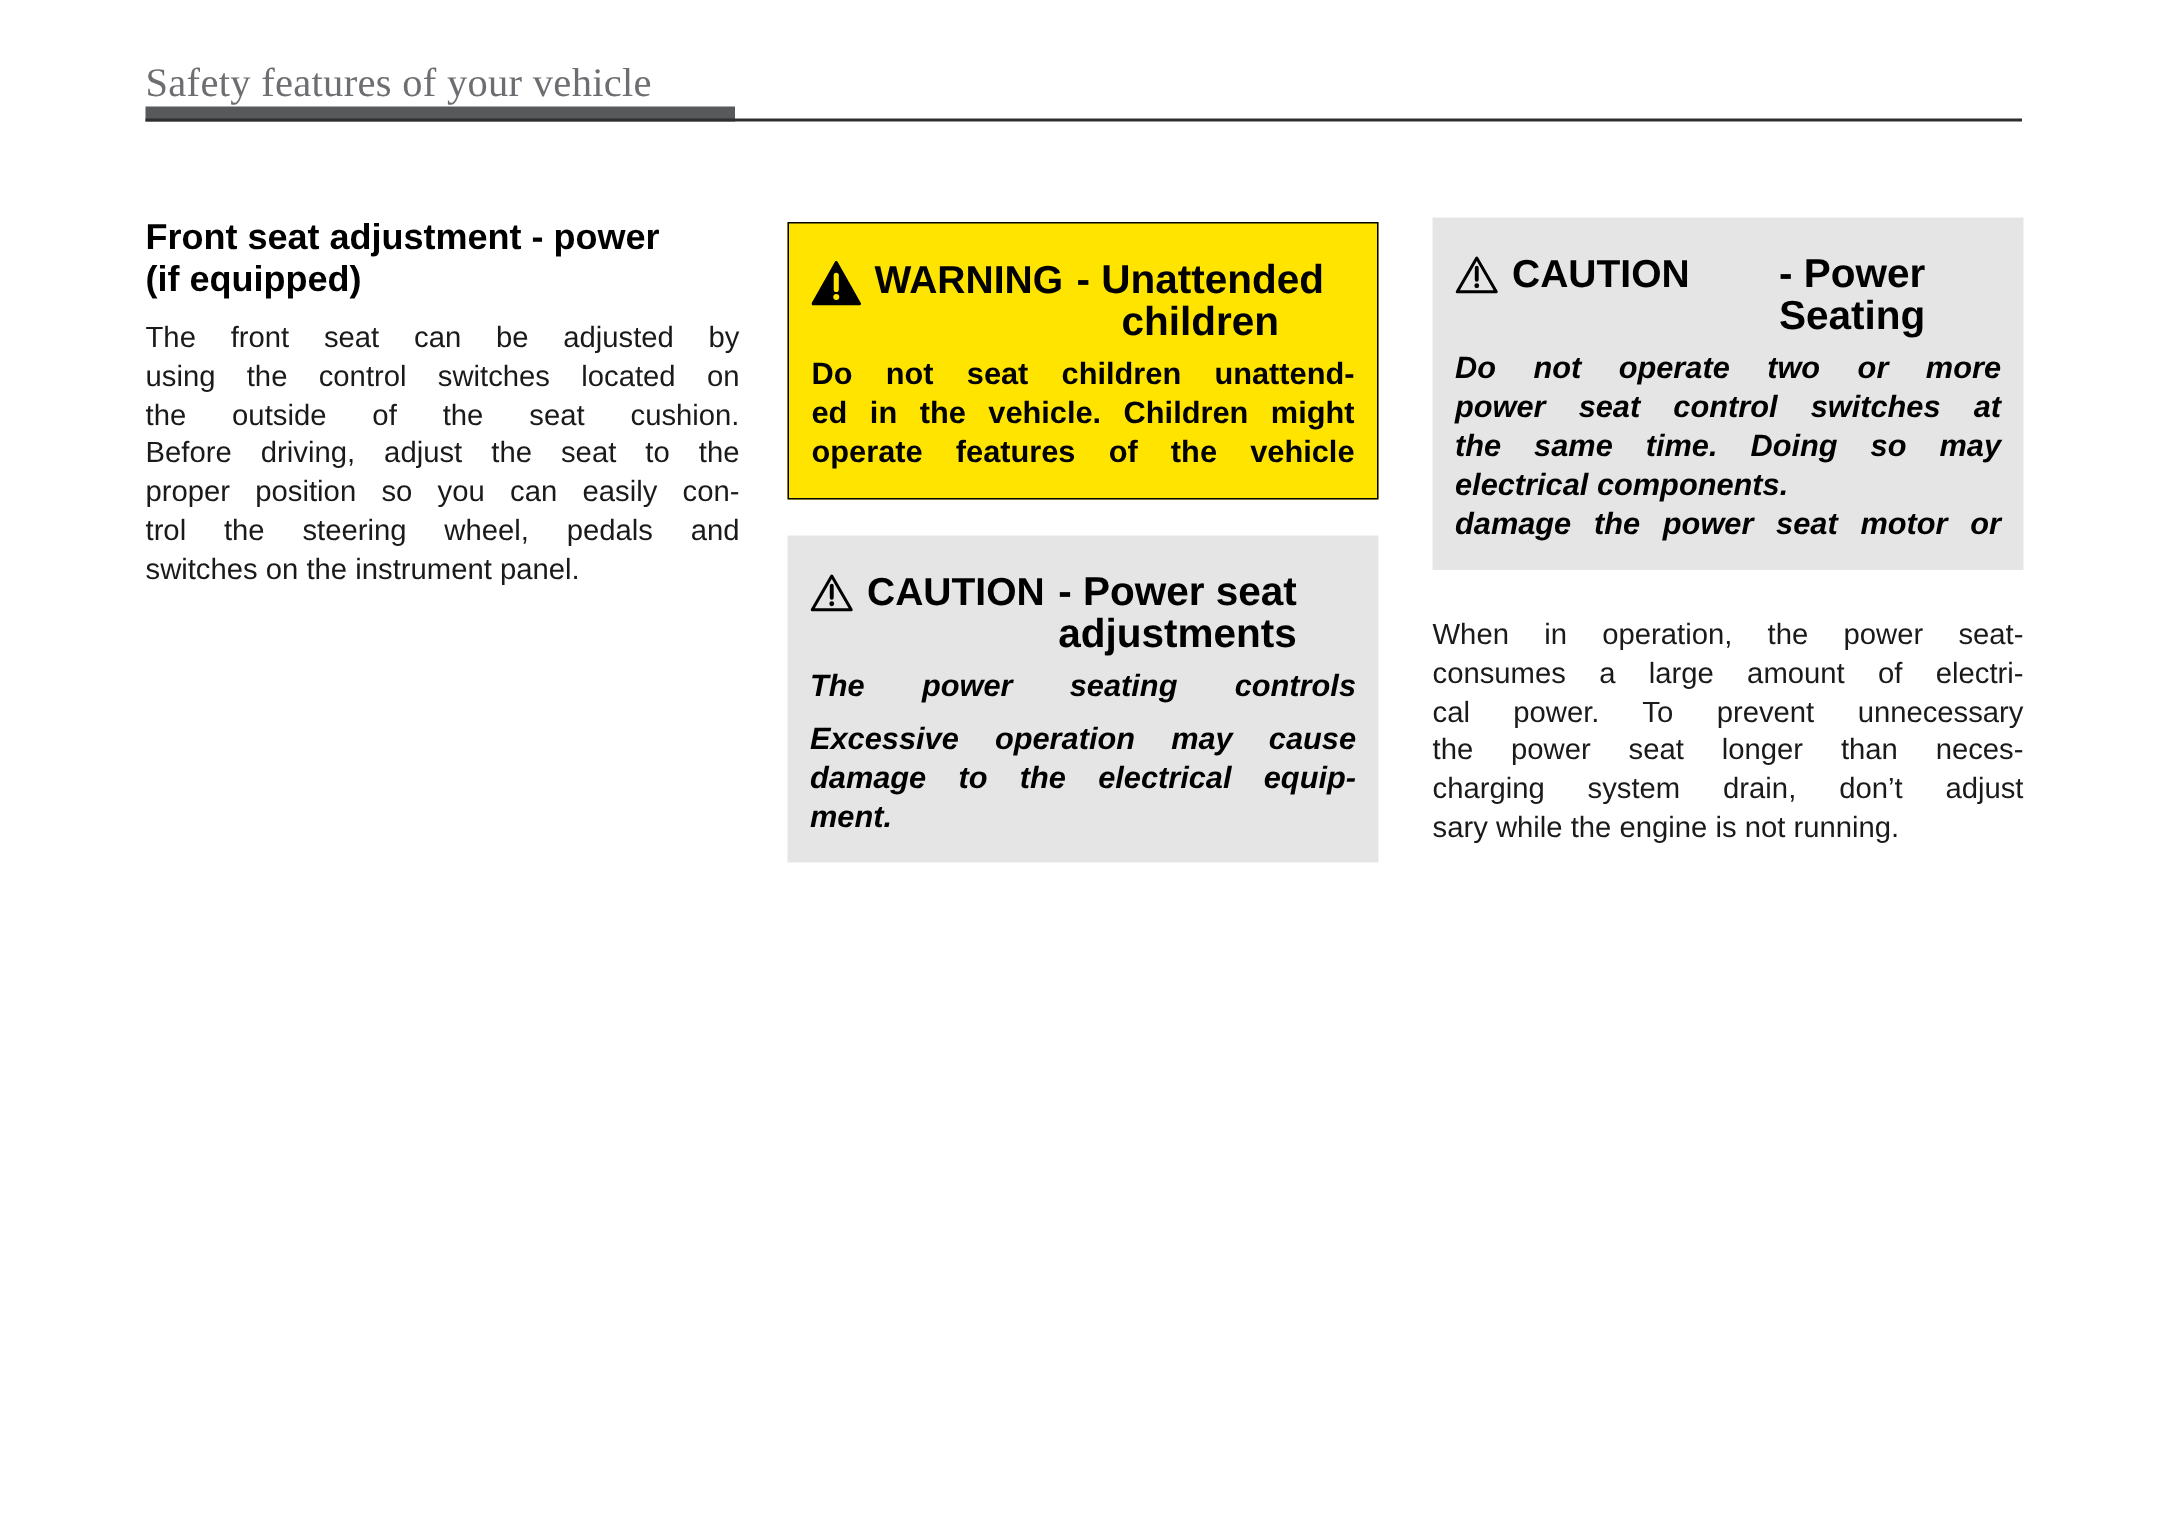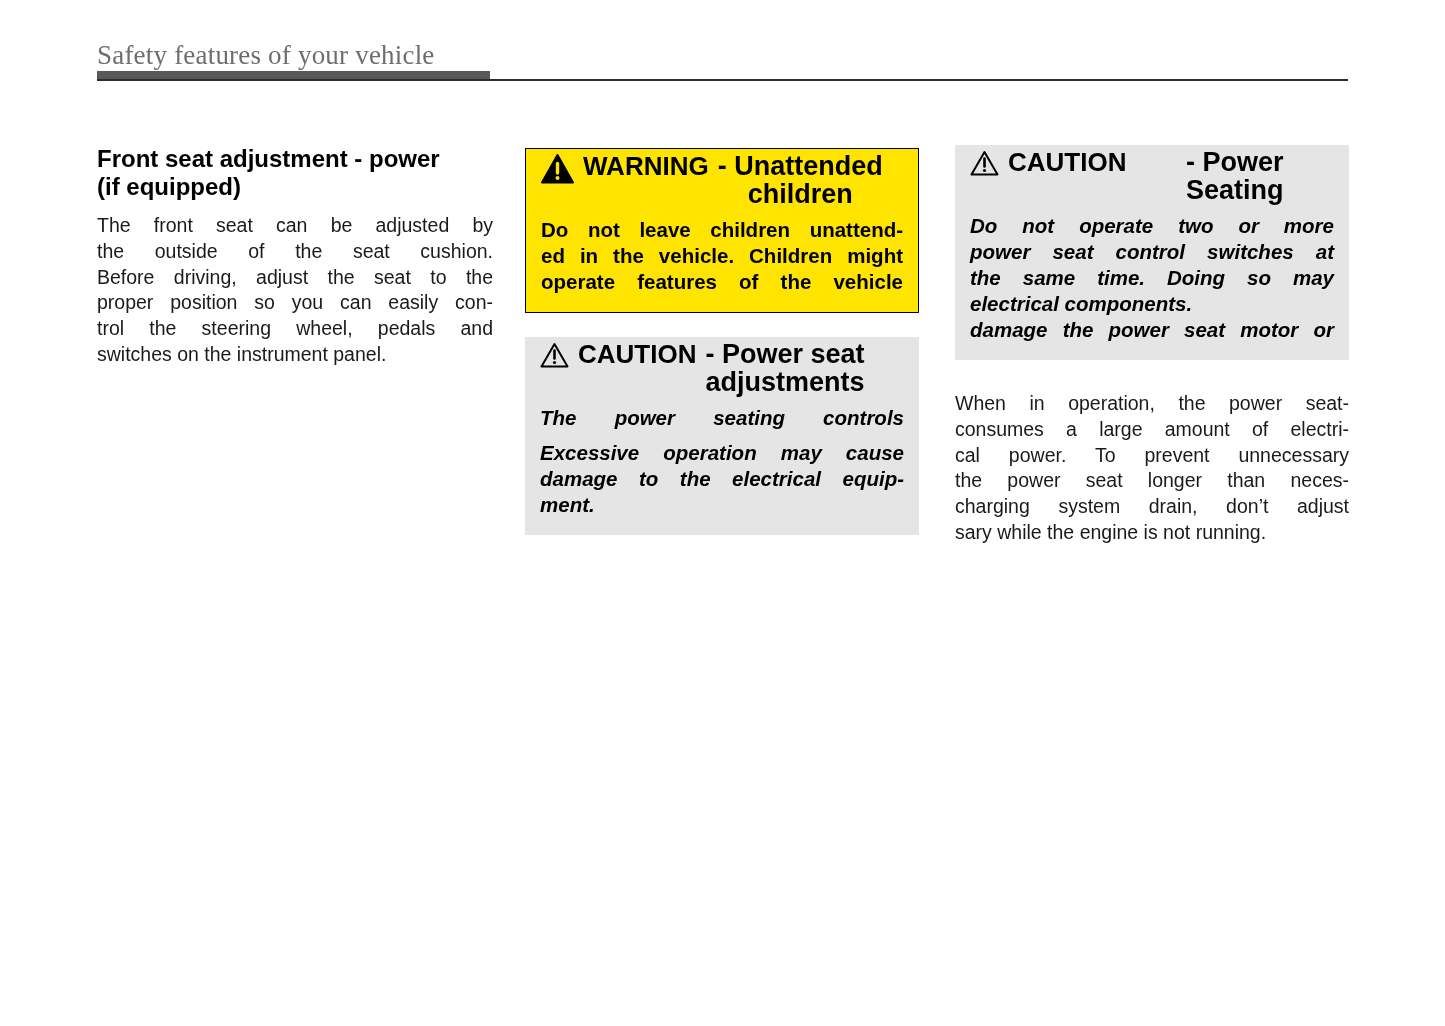--- a/index.html
+++ b/index.html
@@ -31,21 +31,21 @@
     font-size: 24px; line-height: 28px; font-weight: 700; color: #000;
     white-space: pre-line;
   }
   .body-text { font-size: 19.5px; line-height: 25.8px; color: #1a1a1a; }
 
   
   .tline { text-align: justify; text-align-last: justify; }
   .tline-last { text-align-last: left; }
 
   
-  .box { padding: 3px 15px 17px 15px; }
+  .box { padding: 23px 15px 17px 15px; }
   .warning-box { background: #ffe400; border: 1px solid #000; }
   .caution-box { background: #e5e5e5; }
   .stacked { margin-top: 24px; }
 
   .box-title { display: flex; align-items: flex-start; margin-bottom: 9px; }
   .box-title .icon { flex: 0 0 auto; margin-right: 9px; margin-top: 2px; }
   .kw  { font-weight: 700; font-size: 26px; line-height: 28px; color: #000; margin-right: 9px; }
   .sub { font-weight: 700; font-size: 27px; line-height: 28px; color: #000; white-space: pre-line; text-align: center; }
 
   .box-body { font-weight: 700; font-size: 20.5px; line-height: 26px; color: #000; }
@@ -72,20 +72,21 @@
 
   <div class="chapter-title">Safety features of your vehicle</div>
   <div class="title-bar"></div>
   <div class="title-rule"></div>
 
   <section class="col col1">
     <h2 class="section-heading">Front seat adjustment - power
 (if equipped)</h2>
     <div class="body-text">
         <div class="tline">The front seat can be adjusted by</div>
+        <div class="tline">using the control switches located on</div>
         <div class="tline">the outside of the seat cushion.</div>
         <div class="tline">Before driving, adjust the seat to the</div>
         <div class="tline">proper position so you can easily con-</div>
         <div class="tline">trol the steering wheel, pedals and</div>
         <div class="tline tline-last">switches on the instrument panel.</div>
       </div>
   </section>
 
   <section class="col col2">
 
@@ -96,21 +97,21 @@
             <path d="M16.5 1 L32 28.5 H1 Z" fill="#000" stroke="#000" stroke-width="2" stroke-linejoin="round"></path>
             <path d="M16.5 9.5 L16.5 19" stroke="#ffe400" stroke-width="3.4" stroke-linecap="round" fill="none"></path>
             <circle cx="16.5" cy="24" r="2" fill="#ffe400"></circle>
           </svg>
         </span>
         <span class="kw">WARNING</span>
         <span class="sub">- Unattended
 children</span>
       </div>
       <div class="box-body">
-          <div class="tline">Do not leave children unattend-</div>
+          <div class="tline">Do not seat children unattend-</div>
           <div class="tline">ed in the vehicle. Children might</div>
           <div class="tline">operate features of the vehicle</div>
         </div>
     </div>
 
     <div class="box caution-box stacked">
       <div class="box-title">
         <span class="icon">
           <svg width="29" height="26" viewBox="0 0 29 26">
             <path d="M14.5 2 L27.5 24.5 H1.5 Z" fill="none" stroke="#000" stroke-width="2" stroke-linejoin="round"></path>

